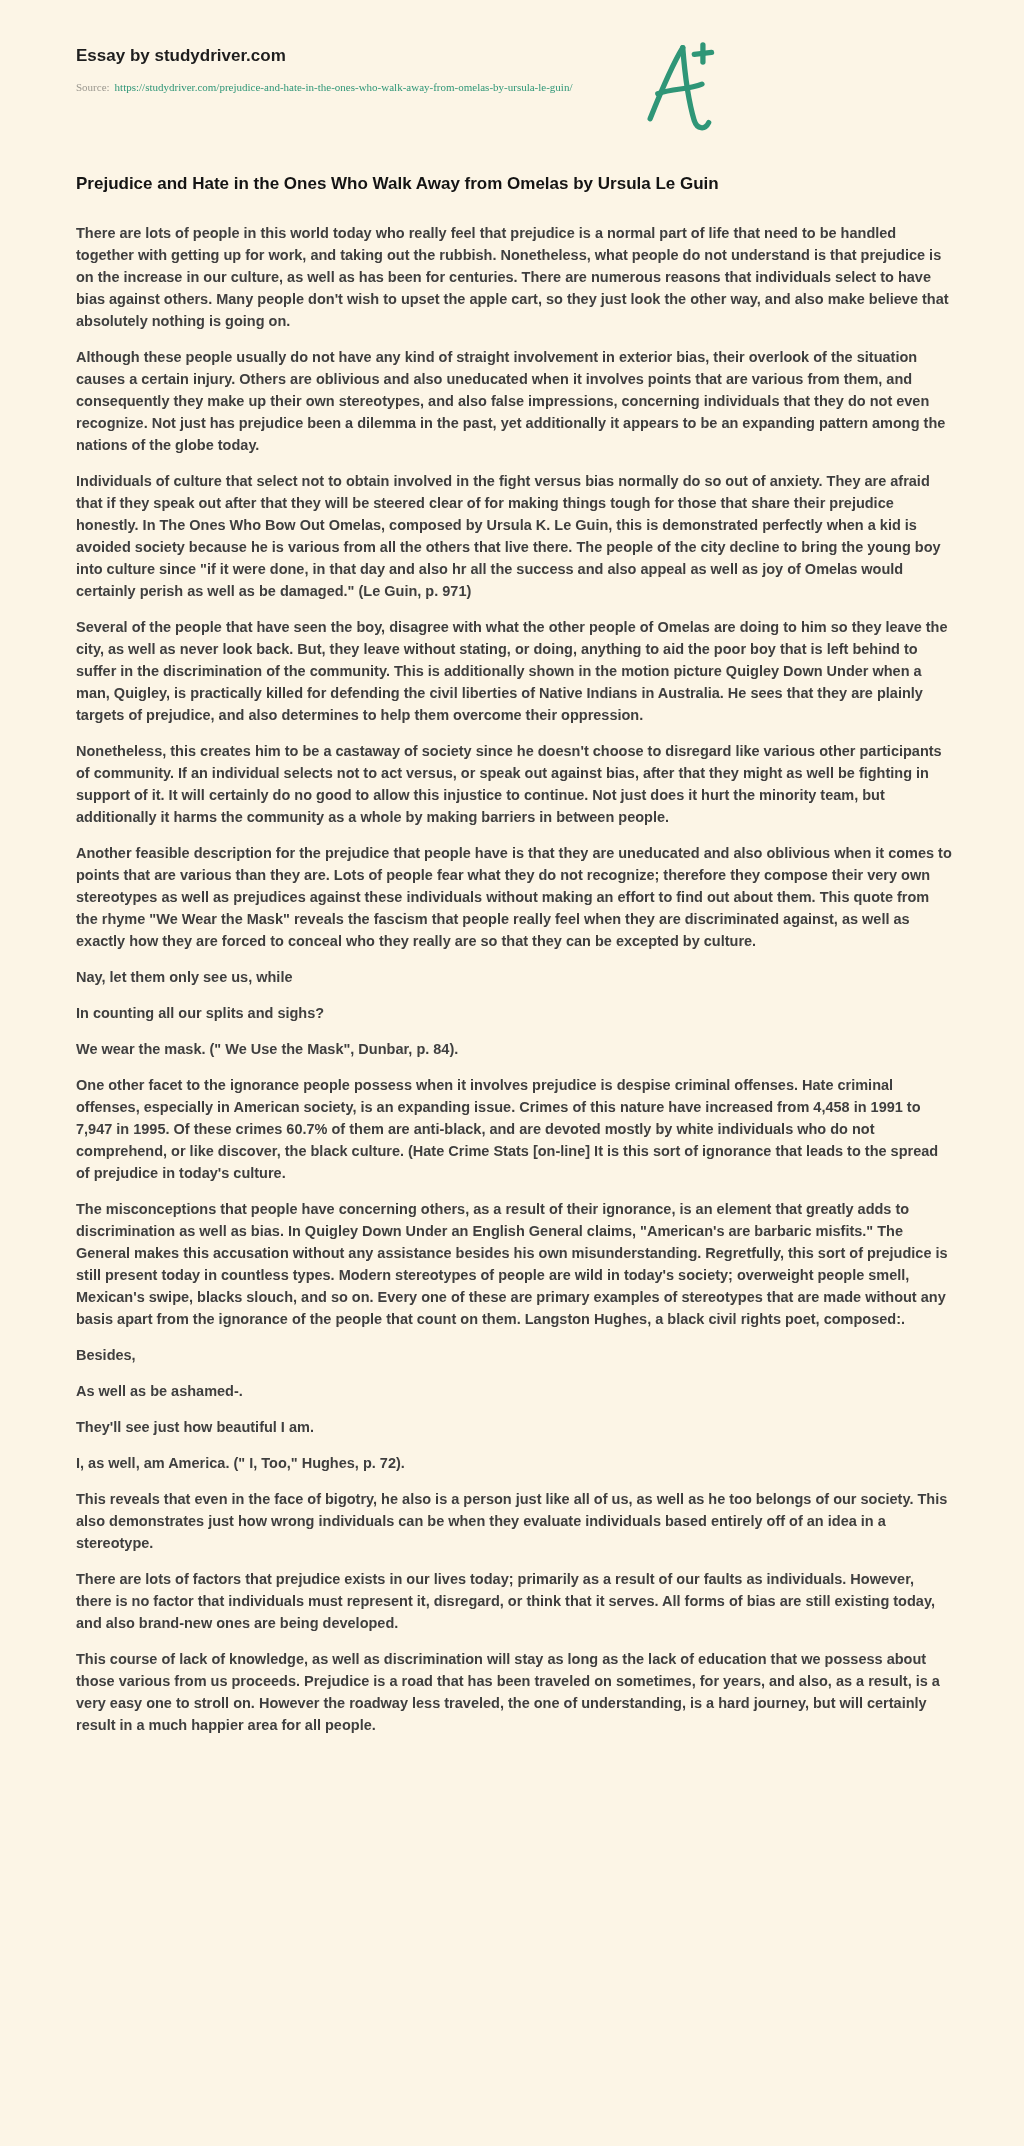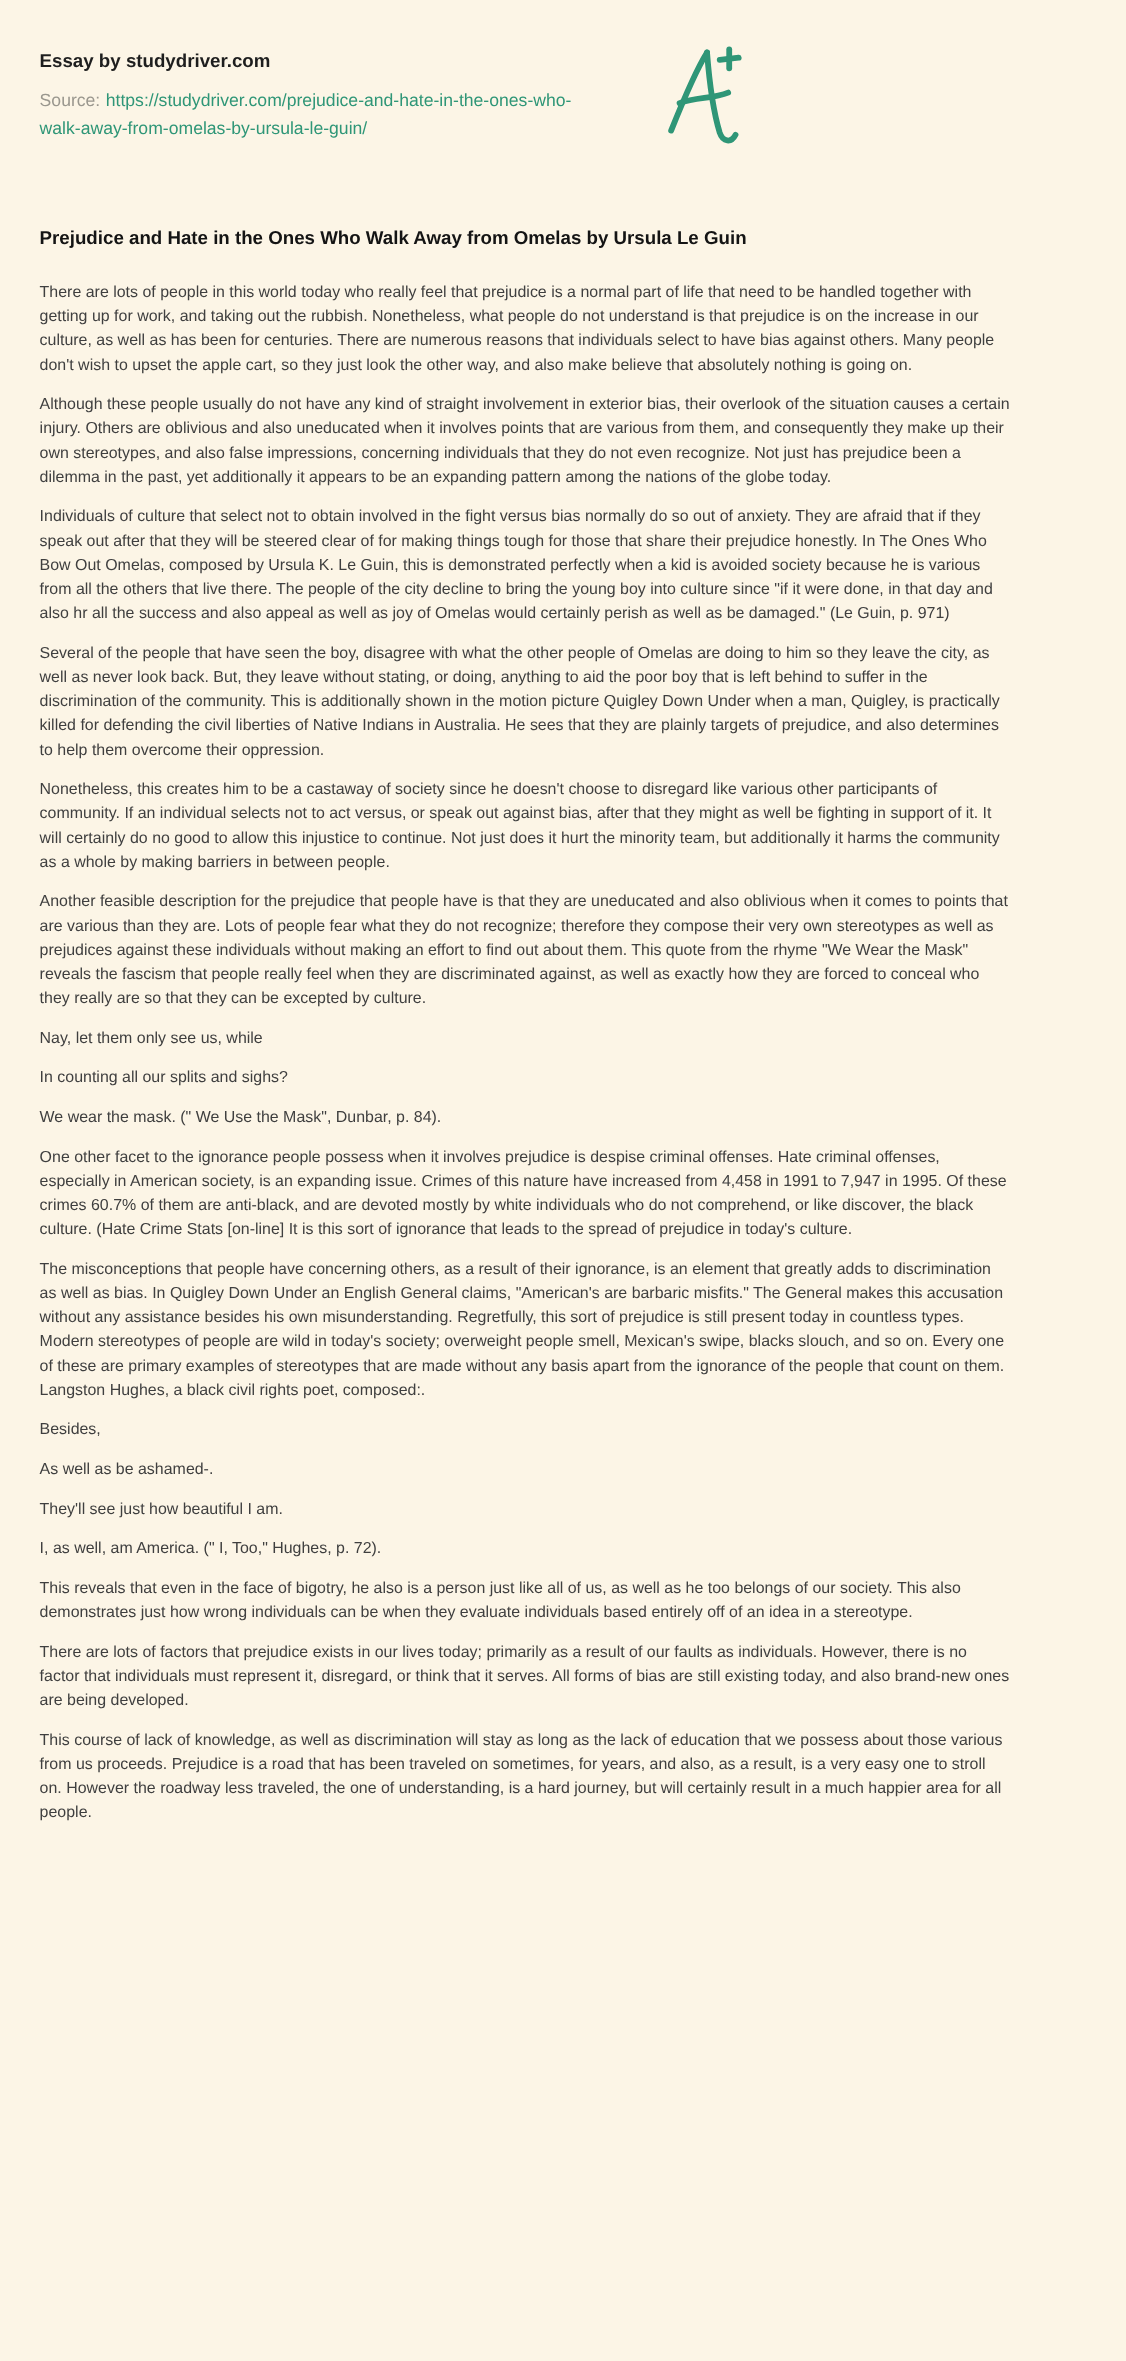--- a/index.html
+++ b/index.html
@@ -9,33 +9,35 @@
     overflow: hidden;
     background: #fcf5e6;
     font-family: "Liberation Sans", sans-serif;
     color: #3f3f3f;
     position: relative;
   }
   .page {
     box-sizing: border-box;
     padding: 46px 72px 60px 36px;
     position: relative;
+    margin-left: 40px;
   }
   .byline {
     font-size: 17px;
     font-weight: bold;
     color: #1e1e1e;
     margin: 0 0 13px 0;
   }
   .source {
-    font-size: 16px;
+    font-size: 11px;
     line-height: 1.6;
     max-width: 500px;
     color: #9a978e;
     margin: 0;
+    font-family: Liberation Serif, serif;
   }
   .source .src-label { margin-right: 5px; }
   .source a {
     color: #2f9677;
     text-decoration: none;
     cursor: pointer;
     word-break: break-word;
   }
   .logo {
     position: absolute;
@@ -52,20 +54,21 @@
     max-width: 880px;
     margin: 76px 0 26px 0;
   }
   .content {
     max-width: 882px;
     font-size: 14.5px;
     line-height: 22px;
   }
   .content p {
     margin: 0 0 14px 0;
+    font-weight: bold;
   }
 </style>
 </head>
 <body>
 
 <div class="page">
 
   <div class="logo">
     <svg viewBox="0 0 80 100" width="78" height="96" fill="none" stroke="#2f9677" stroke-width="5.5" stroke-linecap="round" stroke-linejoin="round">
       <path d="M12 82 C24 52 36 24 46 8"></path>

